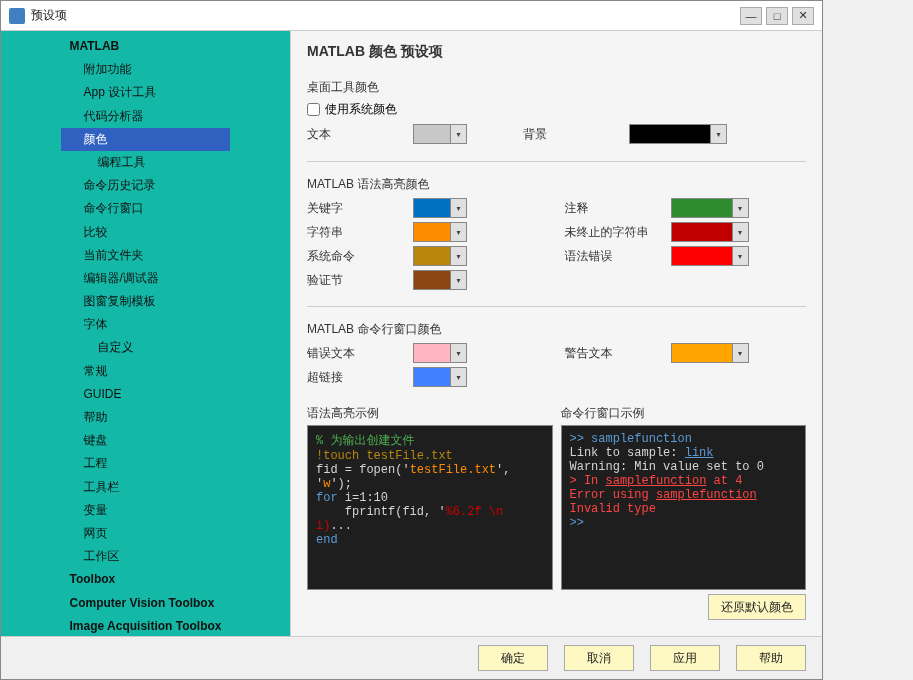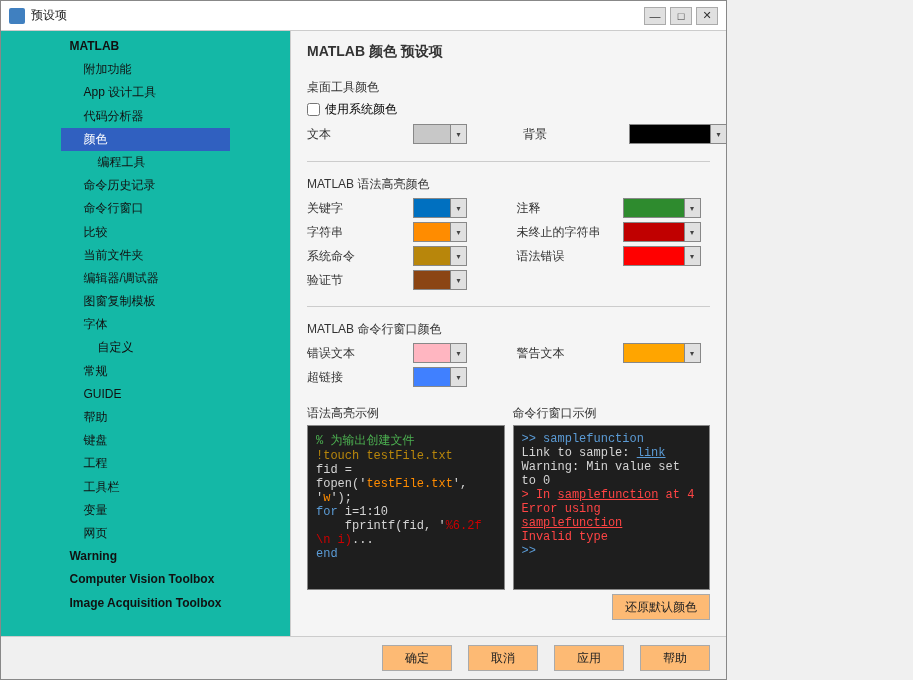--- a/index.html
+++ b/index.html
@@ -5,21 +5,21 @@
     * { box-sizing: border-box; margin: 0; padding: 0; }
     body {
       font-family: "Microsoft YaHei", "SimHei", sans-serif;
       font-size: 12px;
       background: #f0f0f0;
       width: 913px;
       height: 680px;
       overflow: hidden;
     }
     .window {
-      width: 727px;
+      width: 823px;
       height: 680px;
       background: #f0f0f0;
       border: 1px solid #888;
       display: flex;
       flex-direction: column;
     }
     .title-bar {
       background: #fff;
       height: 30px;
       display: flex;
@@ -227,21 +227,21 @@
       justify-content: flex-end;
       align-items: center;
       padding: 8px 16px;
       background: #f0f0f0;
       border-top: 1px solid #ccc;
       gap: 16px;
     }
     .action-btn {
       min-width: 70px;
       height: 26px;
-      background: #fdba74;
+      background: #fef9c3;
       border: 1px solid #aaa;
       cursor: pointer;
       font-size: 12px;
       font-family: "Microsoft YaHei", sans-serif;
       color: #222;
       padding: 0 12px;
     }
 
     
     .restore-row {
@@ -301,21 +301,22 @@
           <div class="tree-item level1">字体</div>
           <div class="tree-item level2">自定义</div>
           <div class="tree-item level1">常规</div>
           <div class="tree-item level1">GUIDE</div>
           <div class="tree-item level1">帮助</div>
           <div class="tree-item level1">键盘</div>
           <div class="tree-item level1">工程</div>
           <div class="tree-item level1">工具栏</div>
           <div class="tree-item level1">变量</div>
           <div class="tree-item level1">网页</div>
-          <div class="tree-item level0">Warning</div>
+          <div class="tree-item level1">工作区</div>
+          <div class="tree-item level0">Toolbox</div>
           <div class="tree-item level0">Computer Vision Toolbox</div>
           <div class="tree-item level0">Image Acquisition Toolbox</div>
         </div>
     </div>
 
     <div class="right-panel">
       <div class="panel-title">MATLAB 颜色 预设项</div>
 
       <div class="section-block">
         <div class="section-label">桌面工具颜色</div>

